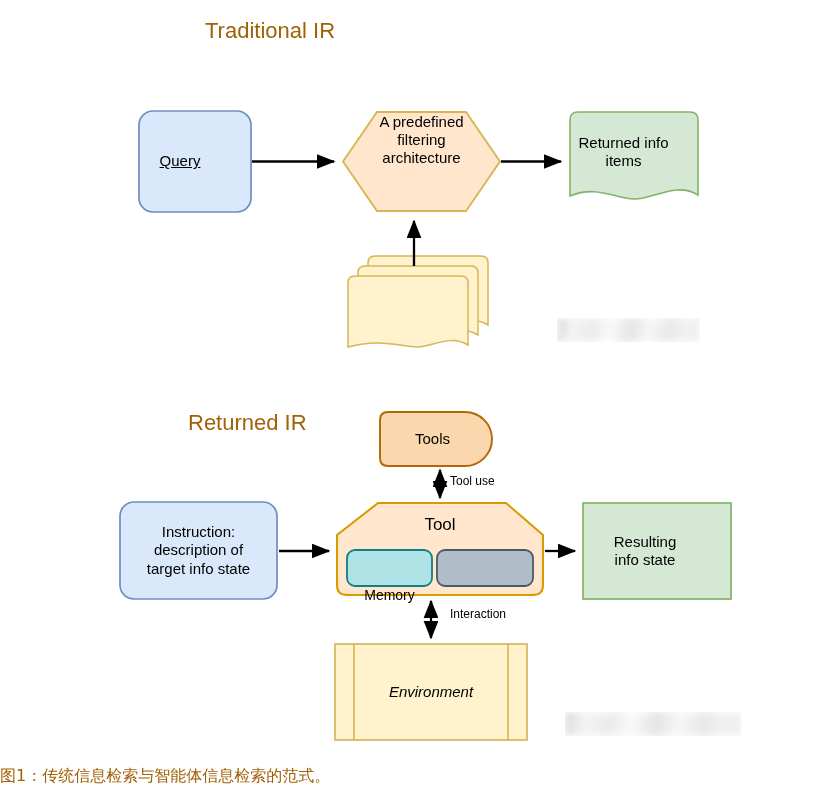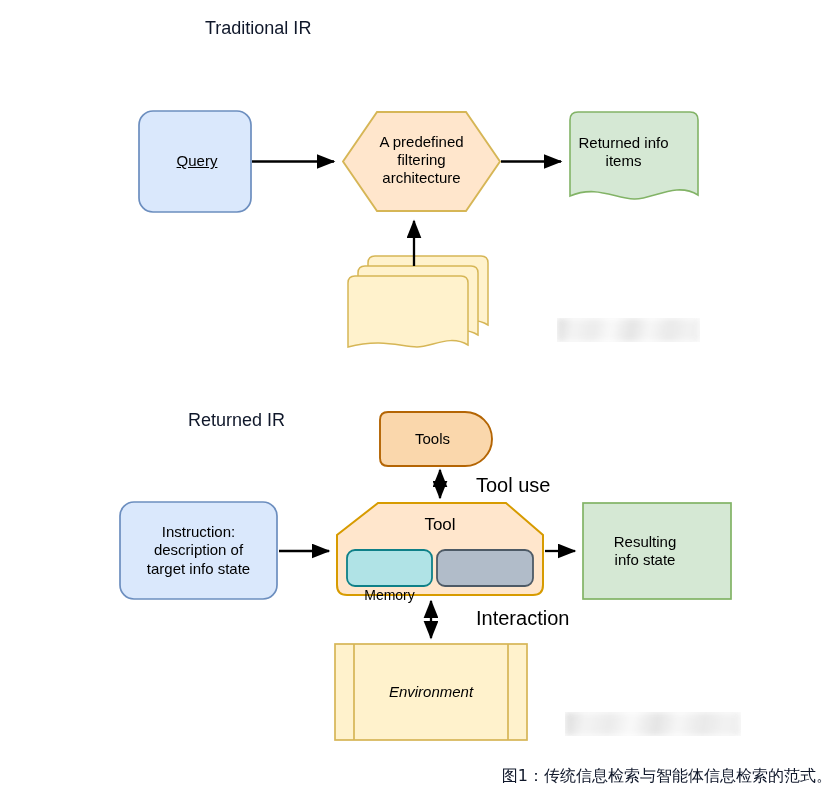--- a/index.html
+++ b/index.html
@@ -5,46 +5,46 @@
   html,body{margin:0;padding:0;background:#ffffff;}
   body{
     width:832px;height:805px;position:relative;overflow:hidden;
     font-family:"Liberation Sans","DejaVu Sans",sans-serif;
     color:#000000;
   }
   #figure-root{position:absolute;inset:0;}
   svg#diagram{position:absolute;left:0;top:0;width:832px;height:805px;display:block;}
 
   .sec-title{
-    position:absolute;font-size:18px;color:#0f172a;white-space:nowrap;
+    position:absolute;font-size:22px;color:#a16207;white-space:nowrap;
     font-family:"Liberation Sans","DejaVu Sans",sans-serif;
   }
   #title-traditional{left:205px;top:18px;}
   #title-agentic{left:188px;top:410px;}
 
   .node-label{
     position:absolute;display:flex;align-items:center;justify-content:center;
     text-align:center;line-height:1.22;white-space:pre-line;
     font-size:15px;color:#000;pointer-events:none;
   }
   .edge-label{
-    position:absolute;font-size:20px;color:#000;white-space:nowrap;margin-left:26px;
+    position:absolute;font-size:12px;color:#000;white-space:nowrap;
   }
 
   .blur-block{position:absolute;overflow:hidden;}
   .blur-block span{
     display:block;width:100%;height:100%;
     background:linear-gradient(100deg,#d9d9d9 0%,#f4f4f4 12%,#ebebeb 26%,#fafafa 38%,
       #e3e3e3 52%,#f7f7f7 64%,#e8e8e8 78%,#f2f2f2 90%,#ededed 100%);
     filter:blur(3px);opacity:.95;
   }
 
   #caption{
-    position:absolute;left:0;right:0;top:766px;text-align:right;
-    font-size:16px;color:#0f172a;
+    position:absolute;left:0;right:0;top:766px;text-align:left;
+    font-size:16px;color:#a16207;
     font-family:"DejaVu Sans","Liberation Sans",sans-serif;
   }
 </style>
 </head>
 <body>
 
 <div id="figure-root">
 
   <svg id="diagram" viewBox="0 0 832 805">
     <defs>
@@ -104,23 +104,23 @@
 
     <line x1="279" y1="551" x2="329" y2="551" stroke="#000" stroke-width="2.3" marker-end="url(#arrowhead)"></line>
     <line x1="545" y1="551" x2="575" y2="551" stroke="#000" stroke-width="2.3" marker-end="url(#arrowhead)"></line>
     <line x1="440" y1="498" x2="440" y2="470" stroke="#000" stroke-width="2.3" marker-end="url(#arrowhead)" marker-start="url(#arrowtail)"></line>
     <line x1="431" y1="601" x2="431" y2="638" stroke="#000" stroke-width="2.3" marker-end="url(#arrowhead)" marker-start="url(#arrowtail)"></line>
   </svg>
 
   <div class="sec-title" id="title-traditional">Traditional IR</div>
   <div class="sec-title" id="title-agentic">Returned IR</div>
 
-  <div class="node-label" style="left:143px;top:111px;width:108px;height:101px;text-decoration:underline;">Query</div>
+  <div class="node-label" style="left:126px;top:111px;width:108px;height:101px;text-decoration:underline;">Query</div>
 
-  <div class="node-label" style="left:343px;top:120px;width:157px;height:80px;">A predefined
+  <div class="node-label" style="left:343px;top:100px;width:157px;height:80px;">A predefined
 filtering
 architecture</div>
 
   <div class="node-label" style="left:570px;top:114px;width:107px;height:76px;">Returned info
 items</div>
 
 
   <div class="node-label" style="left:120px;top:502px;width:157px;height:97px;">Instruction:
 description of
 target info state</div>

